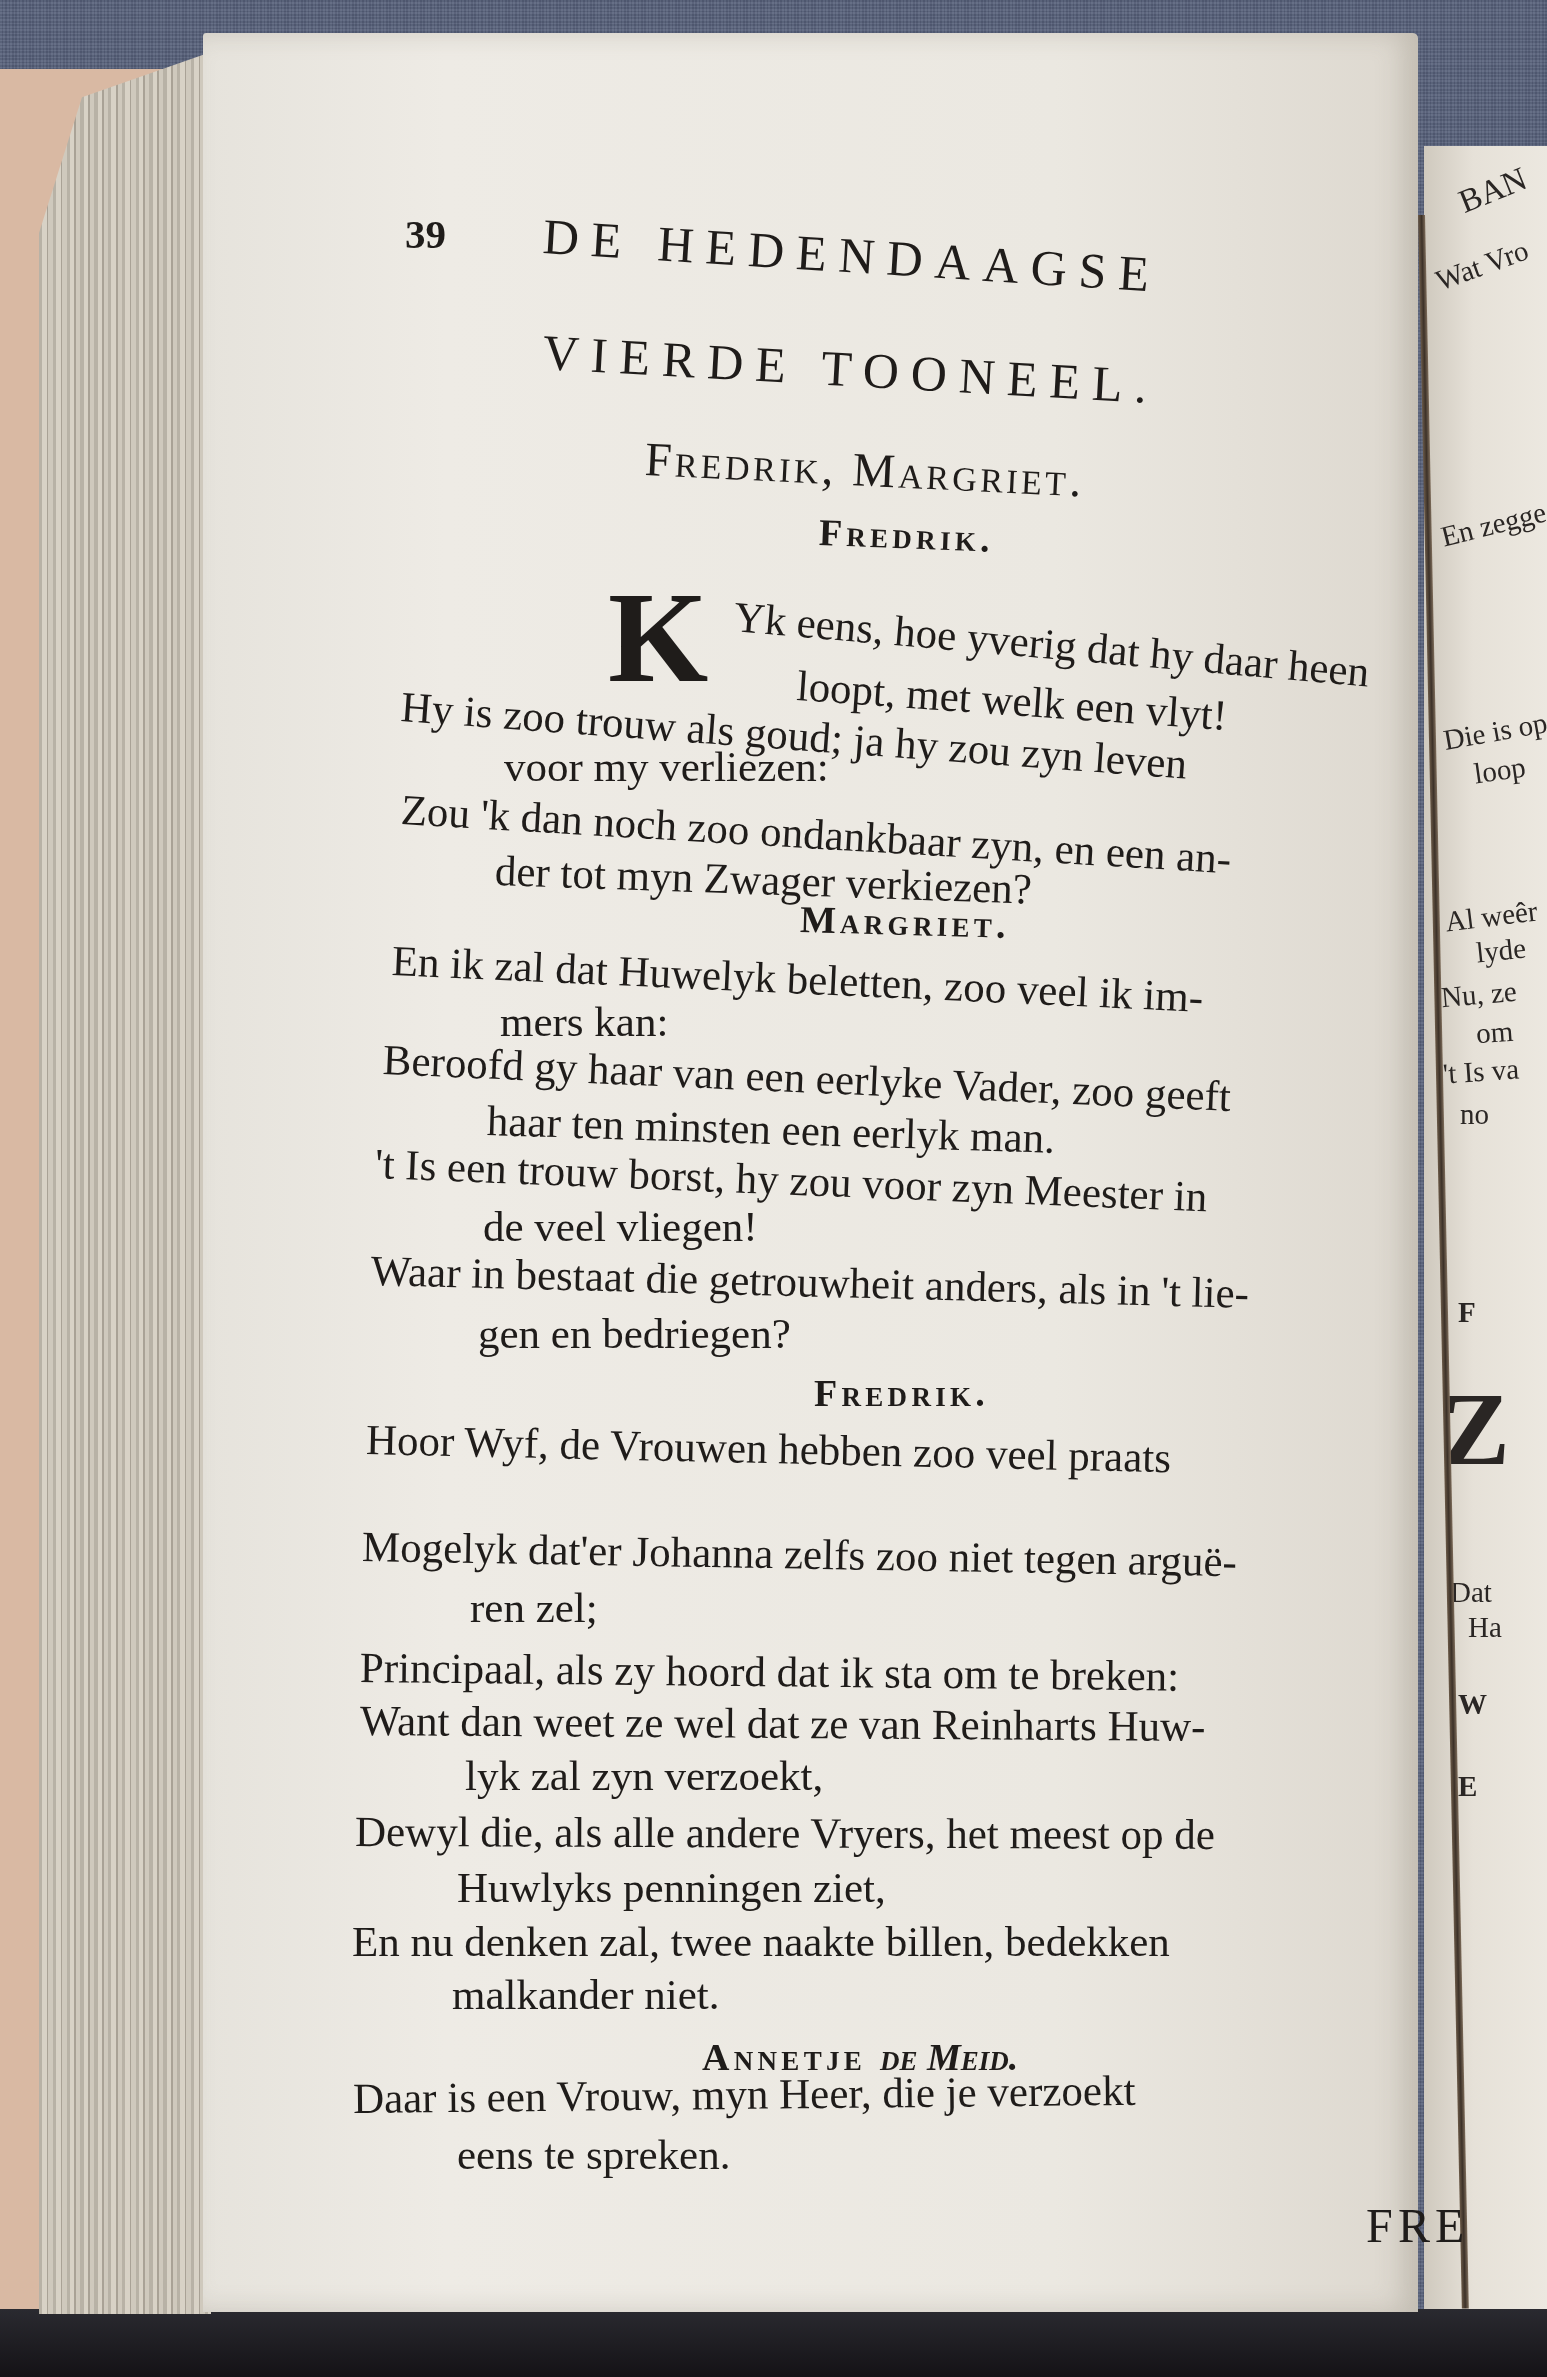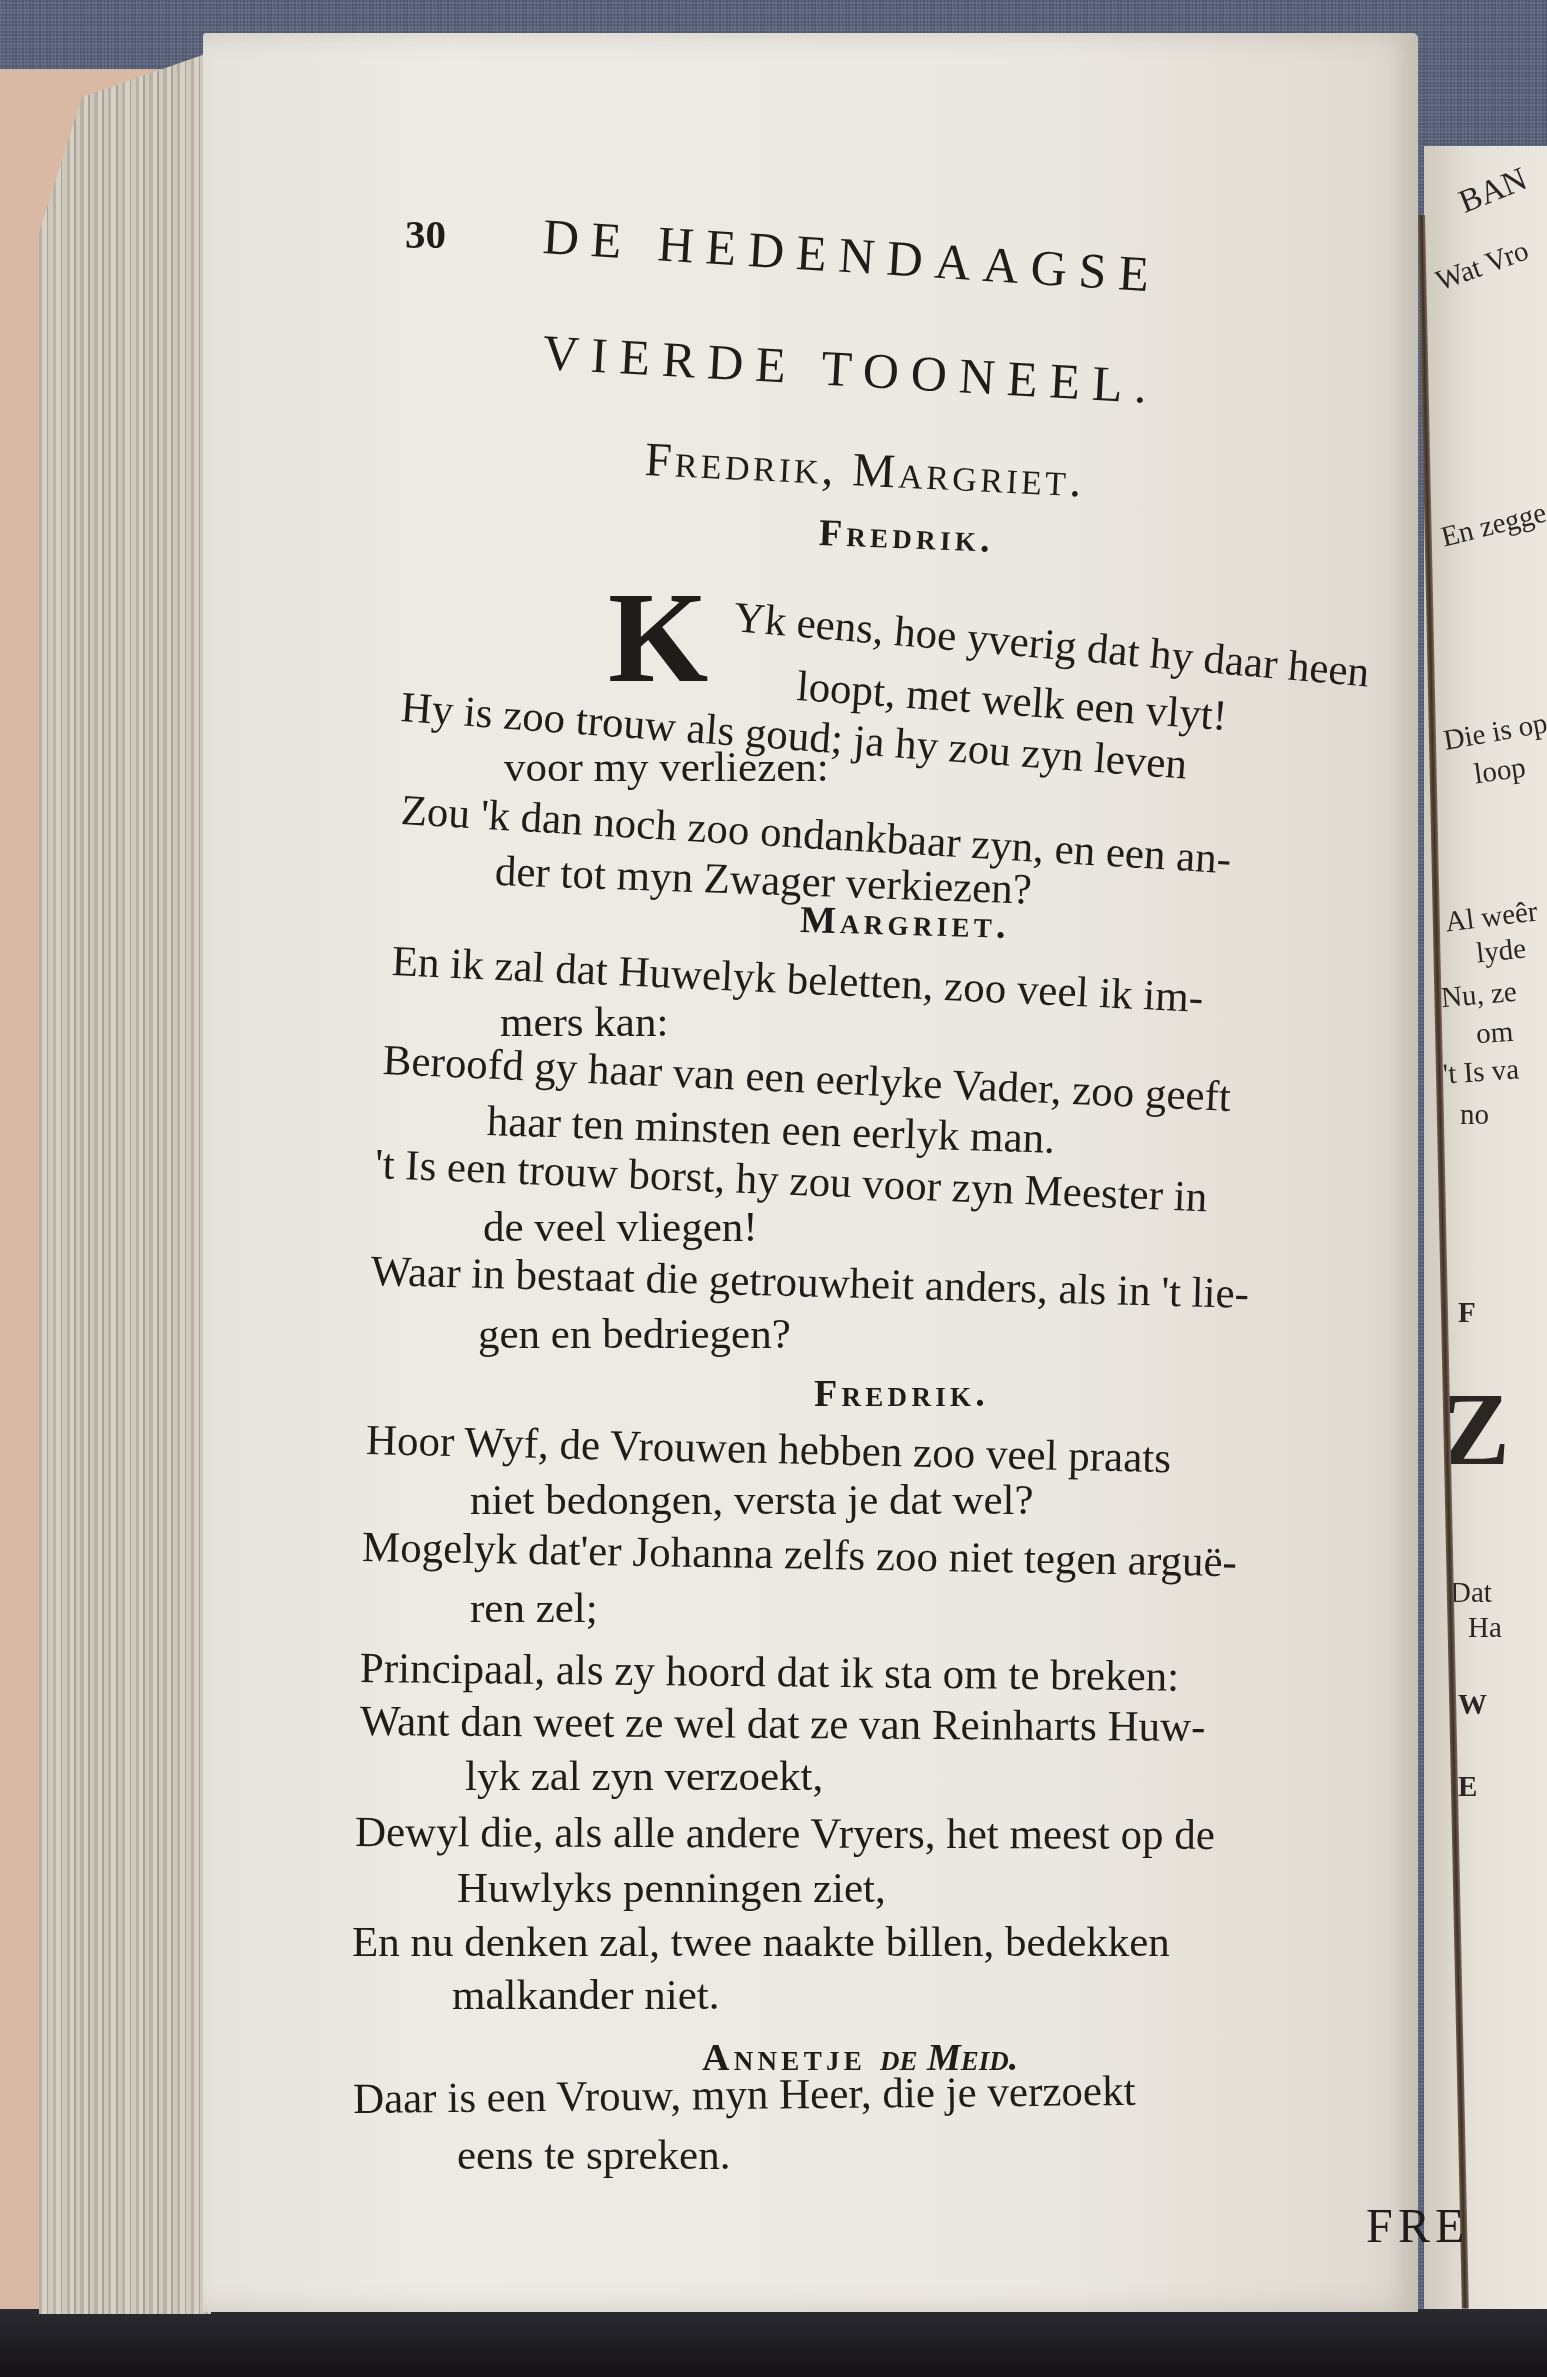--- a/index.html
+++ b/index.html
@@ -102,21 +102,21 @@
   <div class="frag big" style="left:17px;top:1224px;">Z</div>
   <div class="frag" style="left:26px;top:1430px;">Dat</div>
   <div class="frag" style="left:44px;top:1465px;">Ha</div>
   <div class="frag" style="left:34px;top:1542px;font-weight:bold;">W</div>
   <div class="frag" style="left:34px;top:1624px;font-weight:bold;">E</div>
 </div>
 <div class="gutter"></div>
 
 <div class="text">
 
-  <div class="line pageno" style="left:405px;top:214px;">30</div>
+  <div class="line pageno" style="left:405px;top:214px;">39</div>
   <div class="line head" style="left:543px;top:211px;transform:rotate(3.6deg);">DE HEDENDAAGSE</div>
 
   <div class="line head" style="left:543px;top:327px;transform:rotate(3.2deg);">VIERDE TOONEEL.</div>
   <div class="line sc" style="left:645px;top:435px;font-size:48px;transform:rotate(2.8deg);">Fredrik, Margriet.</div>
 
   <div class="line speaker" style="left:819px;top:513px;transform:rotate(2.2deg);">Fredrik.</div>
   <div class="dropcap" style="left:608px;top:573px;">K</div>
   <div class="line" style="left:734px;top:595px;transform:rotate(5deg);">Yk eens, hoe yverig dat hy daar heen</div>
   <div class="line" style="left:797px;top:664px;transform:rotate(4deg);">loopt, met welk een vlyt!</div>
   <div class="line" style="left:401px;top:685px;transform:rotate(4.2deg);">Hy is zoo trouw als goud; ja hy zou zyn leven</div>
@@ -129,21 +129,20 @@
   <div class="line" style="left:500px;top:1000px;">mers kan:</div>
   <div class="line" style="left:383px;top:1038px;transform:rotate(2.5deg);">Beroofd gy haar van een eerlyke Vader, zoo geeft</div>
   <div class="line" style="left:487px;top:1099px;transform:rotate(1.8deg);">haar ten minsten een eerlyk man.</div>
   <div class="line" style="left:375px;top:1142px;transform:rotate(2.3deg);">'t Is een trouw borst, hy zou voor zyn Meester in</div>
   <div class="line" style="left:483px;top:1205px;">de veel vliegen!</div>
   <div class="line" style="left:371px;top:1249px;transform:rotate(1.5deg);">Waar in bestaat die getrouwheit anders, als in 't lie-</div>
   <div class="line" style="left:478px;top:1312px;">gen en bedriegen?</div>
 
   <div class="line speaker" style="left:814px;top:1374px;">Fredrik.</div>
   <div class="line" style="left:366px;top:1418px;transform:rotate(1.3deg);">Hoor Wyf, de Vrouwen hebben zoo veel praats</div>
-  <div class="line" style="left:470px;top:1478px;">niet bedongen, versta je dat wel?</div>
   <div class="line" style="left:362px;top:1525px;transform:rotate(1deg);">Mogelyk dat'er Johanna zelfs zoo niet tegen arguë-</div>
   <div class="line" style="left:470px;top:1586px;">ren zel;</div>
   <div class="line" style="left:360px;top:1646px;transform:rotate(0.6deg);">Principaal, als zy hoord dat ik sta om te breken:</div>
   <div class="line" style="left:360px;top:1699px;transform:rotate(0.4deg);">Want dan weet ze wel dat ze van Reinharts Huw-</div>
   <div class="line" style="left:465px;top:1754px;">lyk zal zyn verzoekt,</div>
   <div class="line" style="left:355px;top:1810px;transform:rotate(0.2deg);">Dewyl die, als alle andere Vryers, het meest op de</div>
   <div class="line" style="left:352px;top:1920px;">En nu denken zal, twee naakte billen, bedekken</div>
   <div class="line" style="left:457px;top:1866px;">Huwlyks penningen ziet,</div>
   <div class="line" style="left:452px;top:1973px;">malkander niet.</div>
 

